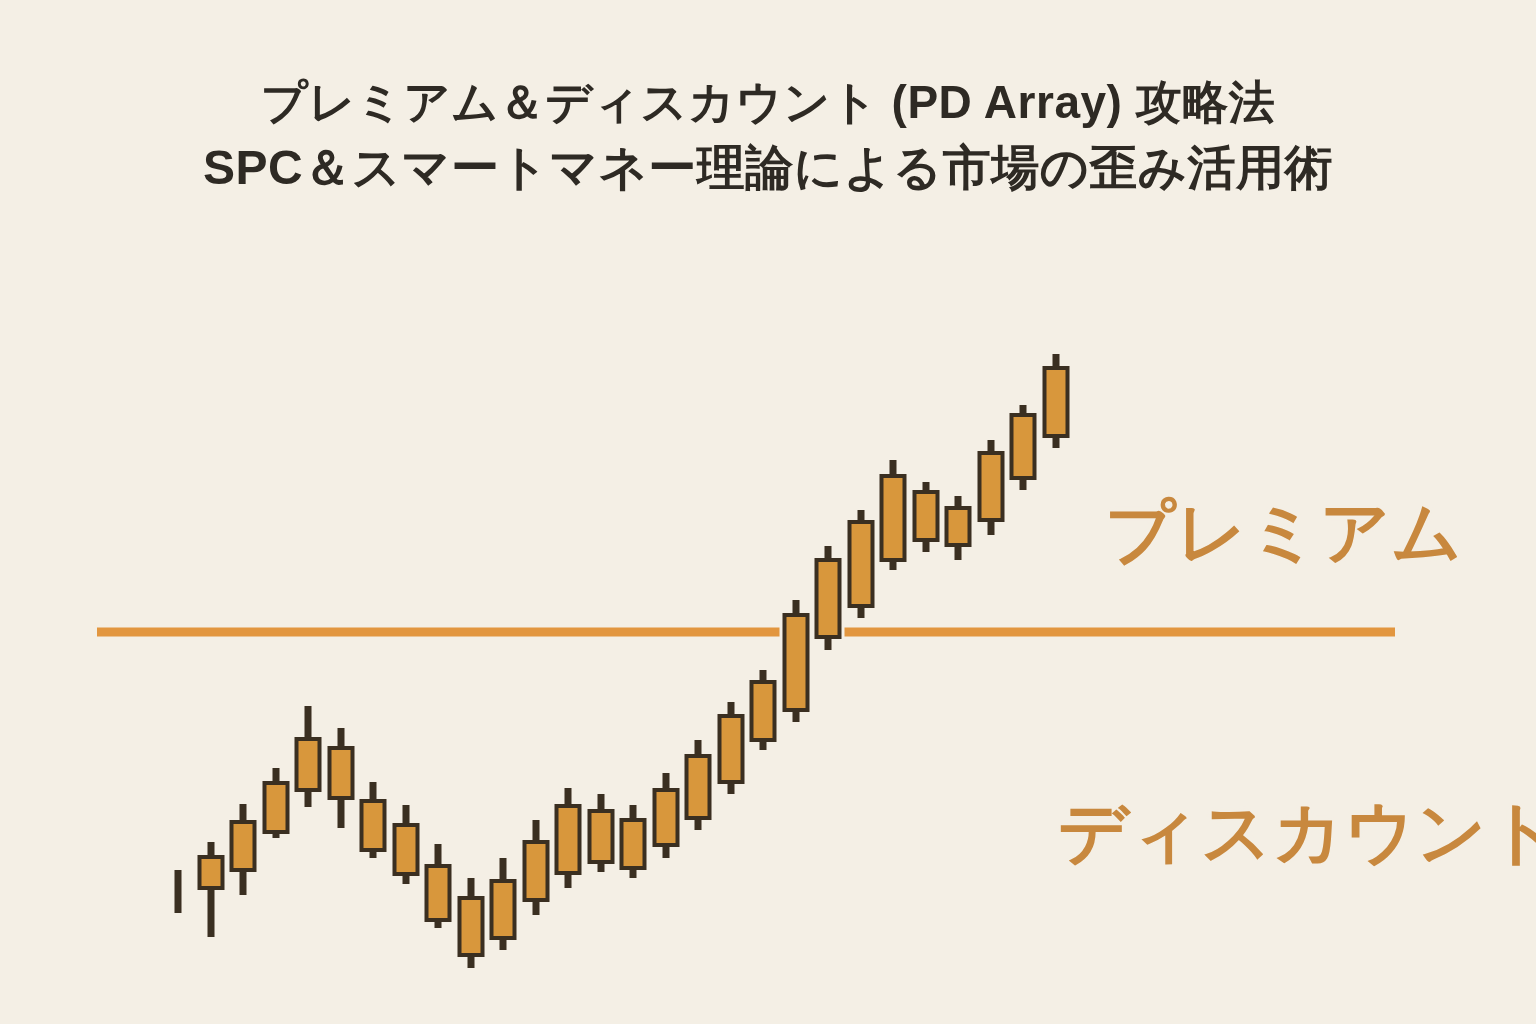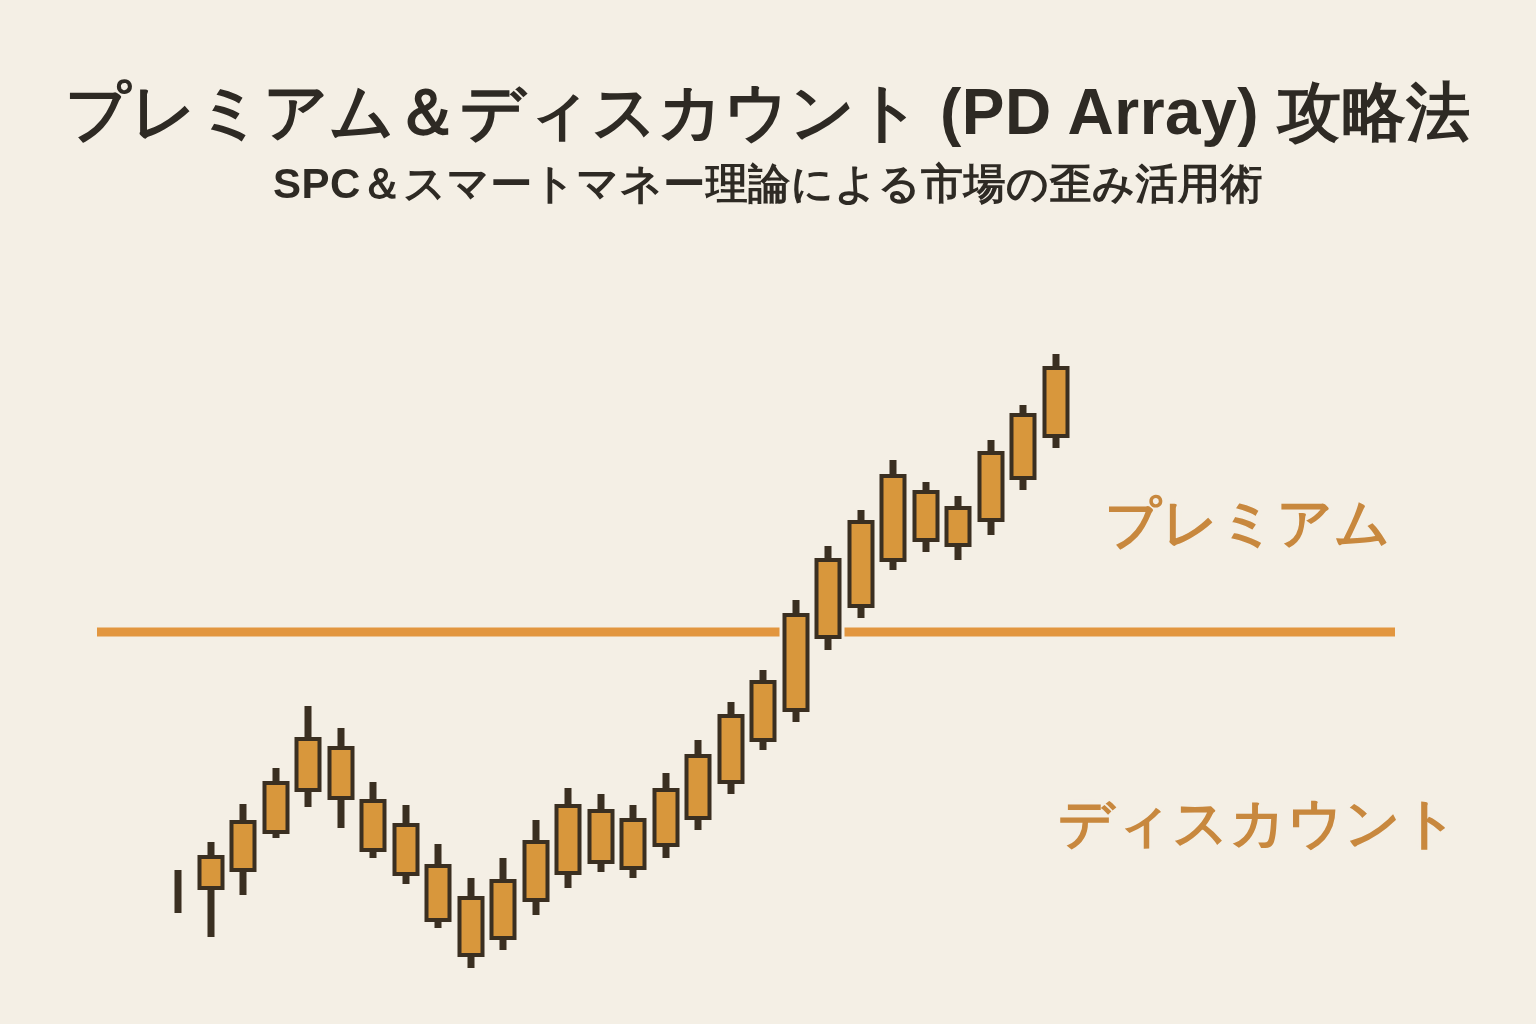--- a/index.html
+++ b/index.html
@@ -21,47 +21,47 @@
   #title-block {
     position: absolute;
     left: 0;
     top: 0;
     width: 1536px;
     text-align: center;
   }
   #main-title {
     margin: 0;
     padding-top: 78px;
-    font-size: 64px;
+    font-size: 46px;
     font-weight: 700;
     letter-spacing: 0.5px;
     color: #2E2A24;
     line-height: 1.08;
     white-space: nowrap;
   }
   #sub-title {
     margin: 0;
     padding-top: 14px;
-    font-size: 42px;
+    font-size: 48px;
     font-weight: 700;
     letter-spacing: 0.5px;
     color: #2E2A24;
     line-height: 1.1;
     white-space: nowrap;
   }
   #chart-area {
     position: absolute;
     left: 0;
     top: 0;
     width: 1536px;
     height: 1024px;
   }
   .zone-label {
     position: absolute;
-    font-size: 55px;
+    font-size: 69px;
     font-weight: 700;
     letter-spacing: 1px;
     white-space: nowrap;
     color: #C8883E;
     text-shadow: 0 0 3px #F4EFE5, 0 0 6px #F4EFE5;
   }
   #premium-label { left: 1105px; top: 487px; }
   #discount-label { left: 1058px; top: 787px; }
 </style>
 </head>

